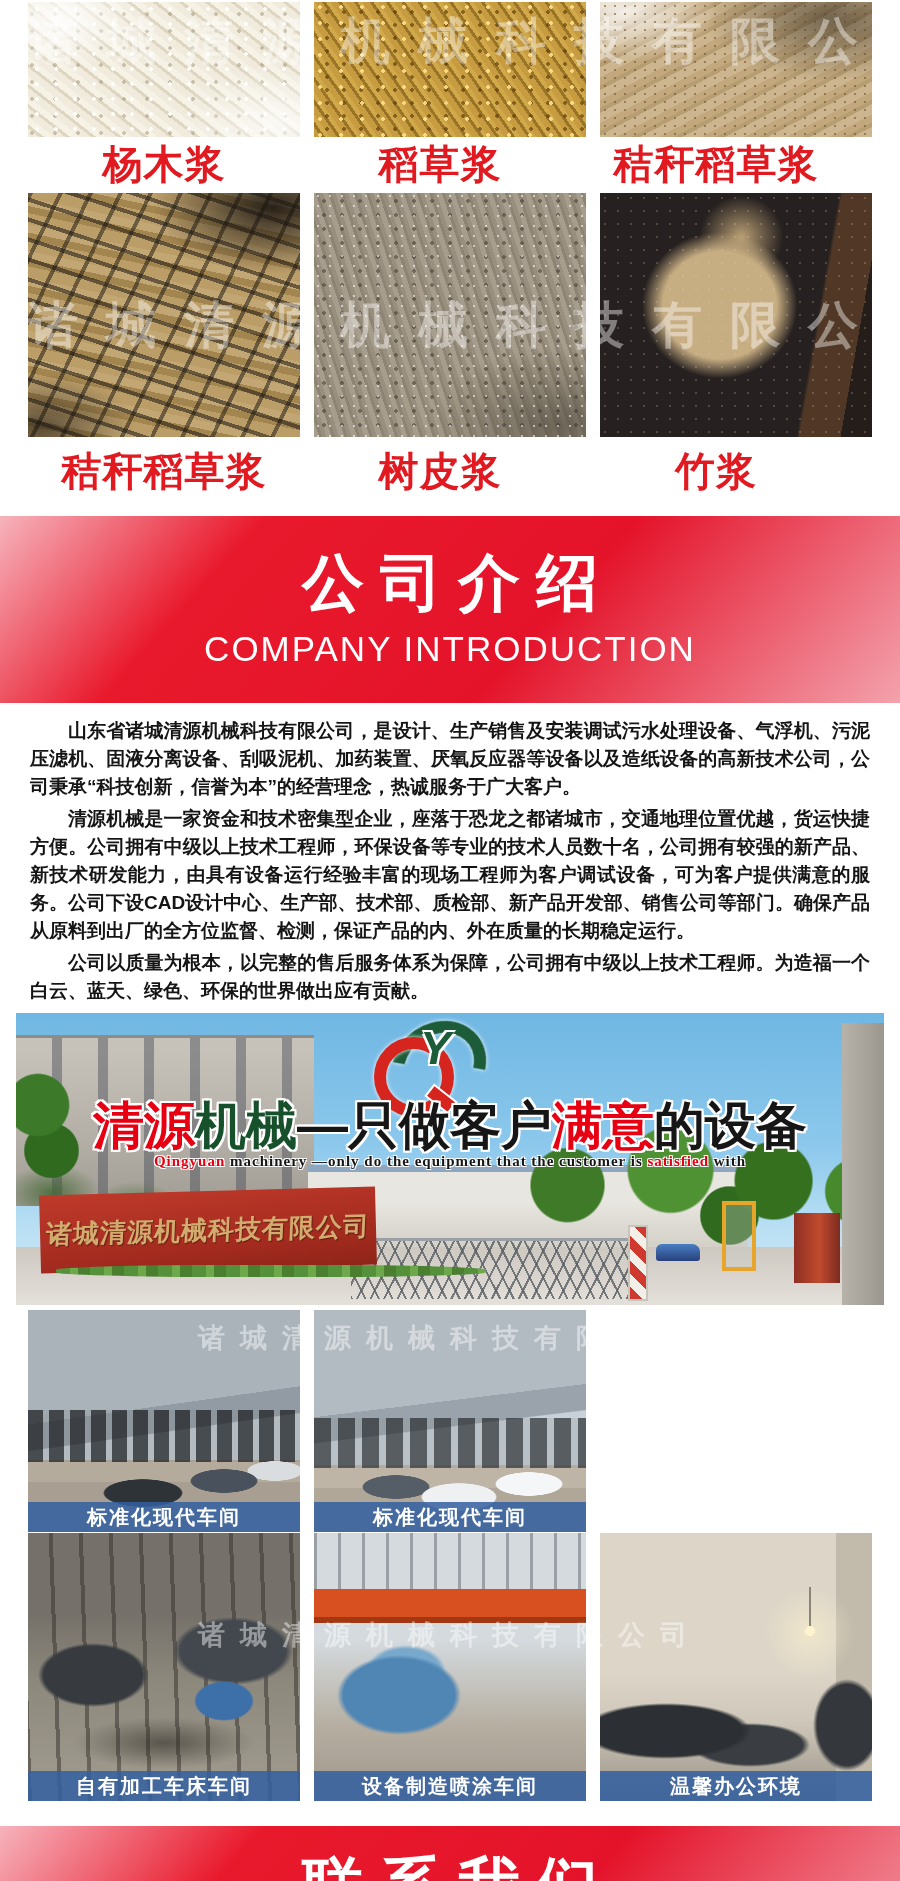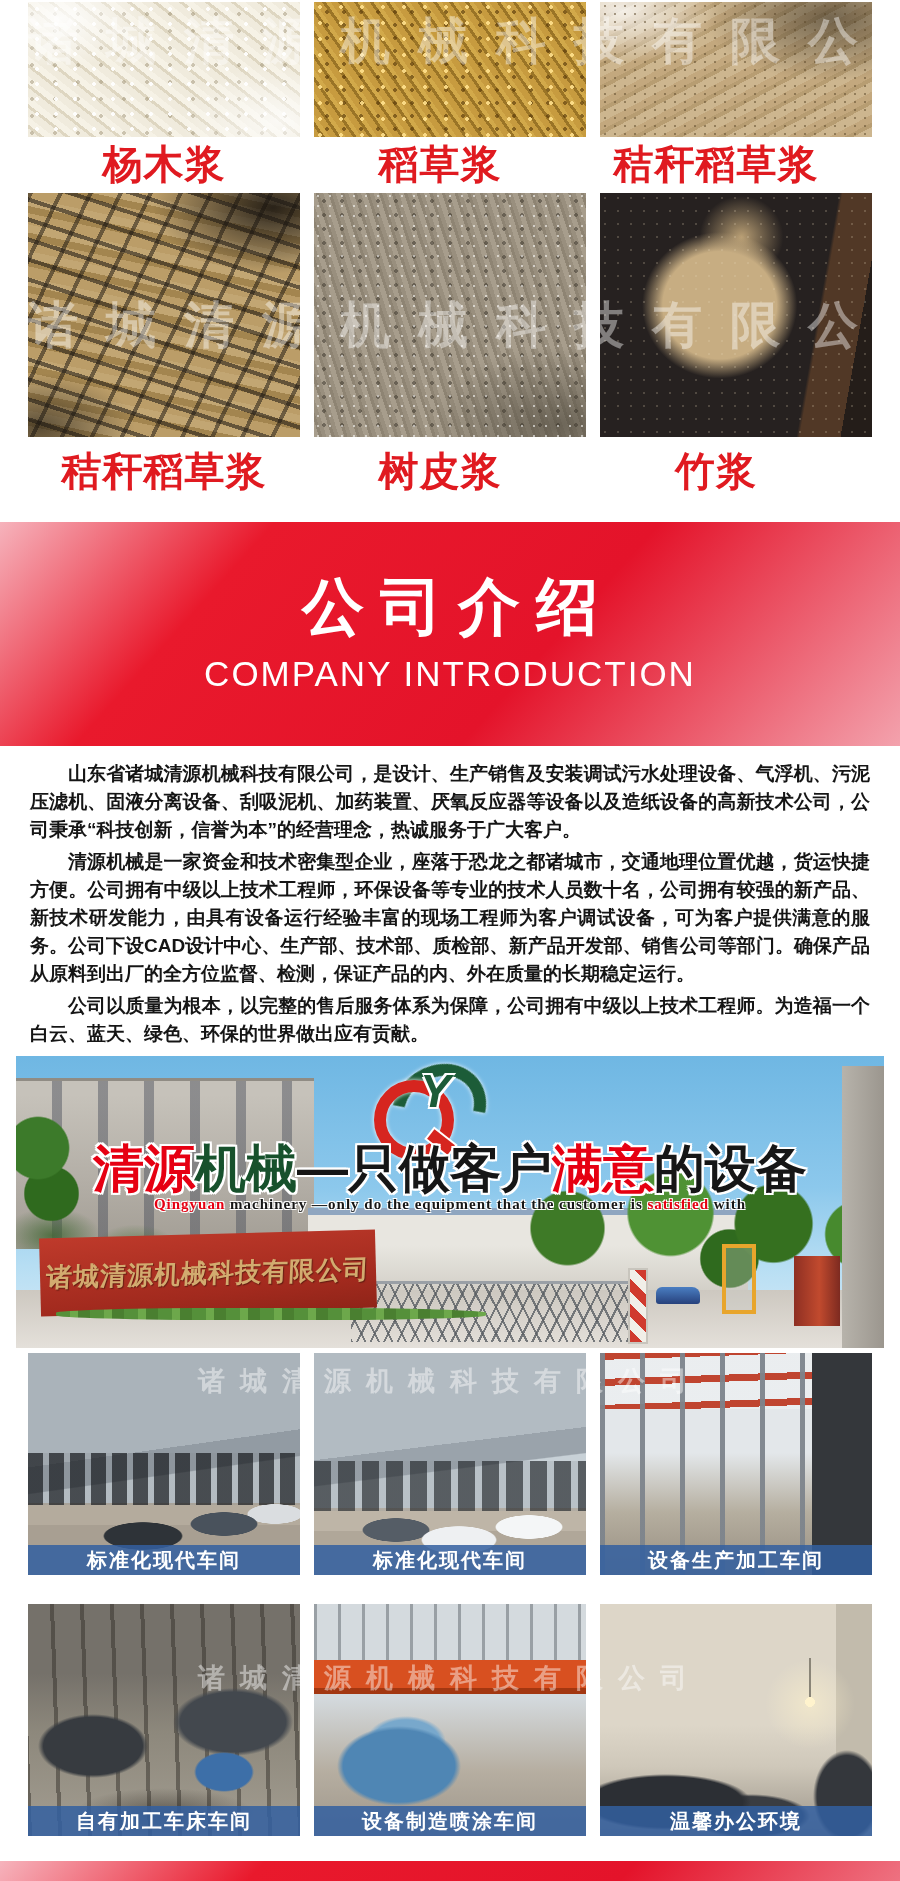--- a/index.html
+++ b/index.html
@@ -63,21 +63,21 @@
       font-weight:700;white-space:nowrap;overflow:hidden;pointer-events:none;}
   .wm-p1{top:8px;font-size:50px;letter-spacing:28px;}
   .wm-p2{top:292px;font-size:50px;letter-spacing:28px;}
   .wm-f{left:10px;right:10px;font-size:27px;letter-spacing:15px;color:rgba(255,255,255,.45);}
   .wm-f1{top:10px;}
   .wm-f2{top:84px;}
 
   
   .banner{display:flex;flex-direction:column;align-items:center;justify-content:center;
           background:linear-gradient(132deg,#f6b3bc 0%,#e9192c 25%,#e4132a 60%,#f3a2ad 100%);}
-  .banner-top{height:224px;margin-top:6px;}
+  .banner-top{height:187px;}
   .banner-title{color:#fff;font-size:62px;font-weight:900;line-height:1.05;
                 letter-spacing:16px;text-indent:16px;}
   .banner-sub{color:#fff;font-size:35px;font-weight:400;letter-spacing:2px;margin-top:14px;}
   .banner-bottom{height:101px;overflow:hidden;margin-top:25px;}
   .banner-bottom-inner{height:180px;justify-content:flex-start;padding-top:27px;box-sizing:border-box;}
 
   
   .intro{padding:14px 30px 8px;}
   .intro p{margin:0 0 4px;font-size:19px;line-height:28px;font-weight:700;color:#151515;
            text-indent:2em;text-align:justify;}
@@ -150,21 +150,21 @@
   .c-red{color:#e60012;}
   .c-grn{color:#17512c;}
   .c-blk{color:#161616;}
 
   
   .factory{margin:5px 28px 0;}
   .frow{display:flex;gap:14px;position:relative;}
   .frow-1{margin-bottom:1px;}
   .fcell{position:relative;width:272px;overflow:hidden;}
   .frow-1 .fcell{height:222px;}
-  .frow-2 .fcell{height:232px;margin-top:28px;}
+  .frow-2 .fcell{height:268px;}
   .fcap{position:absolute;left:0;right:0;bottom:0;height:30px;line-height:30px;text-align:center;
       color:#fff;font-size:20px;font-weight:700;letter-spacing:2px;background:rgba(50,95,160,.85);}
   .f1{background-color:#c4cdd3;background-repeat:no-repeat;background-image:
       radial-gradient(ellipse 40px 14px at 115px 183px,#2e3338 96%,transparent),
       radial-gradient(ellipse 34px 12px at 196px 171px,#49525c 96%,transparent),
       radial-gradient(ellipse 28px 10px at 247px 161px,#dadde0 96%,transparent),
       repeating-linear-gradient(90deg,rgba(30,33,37,.75) 0 15px,rgba(130,135,140,.25) 15px 21px),
       linear-gradient(180deg,transparent 0 150px,#b4ab9d 150px 172px,#a89f92 172px),
       linear-gradient(172deg,#aab3ba 0 44%,#929ba3 44% 54%,transparent 54.5%);
       background-size:auto,auto,auto,100% 52px,auto,auto;
@@ -282,23 +282,20 @@
   </section>
 
   <section class="factory">
     <div class="frow frow-1">
       <figure class="fcell f1">
         <figcaption class="fcap">标准化现代车间</figcaption>
       </figure>
       <figure class="fcell f2">
         <figcaption class="fcap">标准化现代车间</figcaption>
       </figure>
-      <figure class="fcell f3">
-        <figcaption class="fcap">设备生产加工车间</figcaption>
-      </figure>
       <div class="wm wm-f wm-f1">诸城清源机械科技有限公司</div>
     </div>
     <div class="frow frow-2">
       <figure class="fcell f4">
         <figcaption class="fcap">自有加工车床车间</figcaption>
       </figure>
       <figure class="fcell f5">
         <figcaption class="fcap">设备制造喷涂车间</figcaption>
       </figure>
       <figure class="fcell f6">

